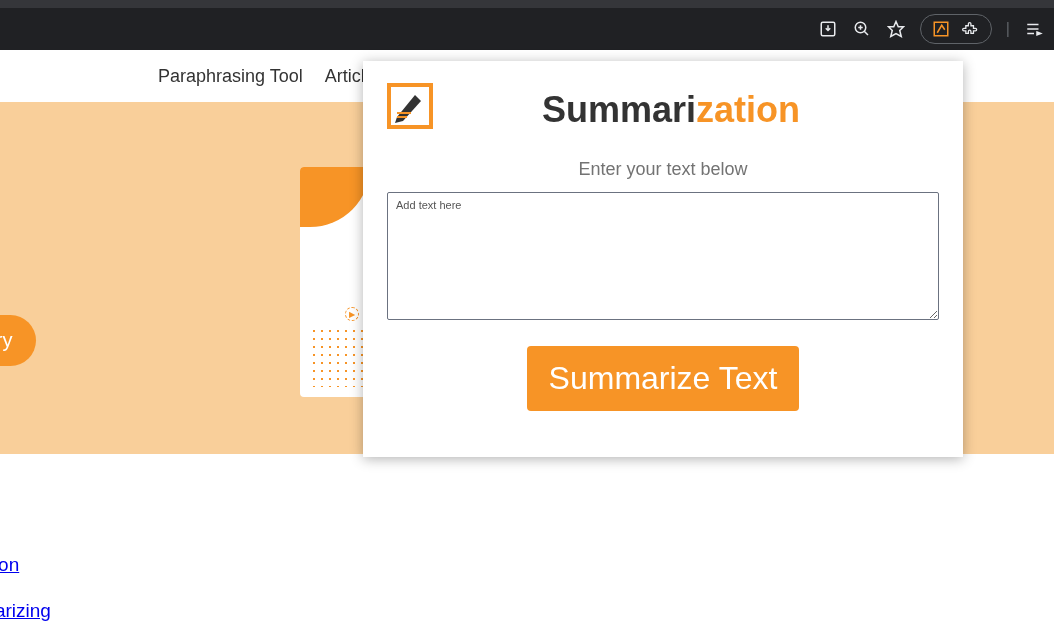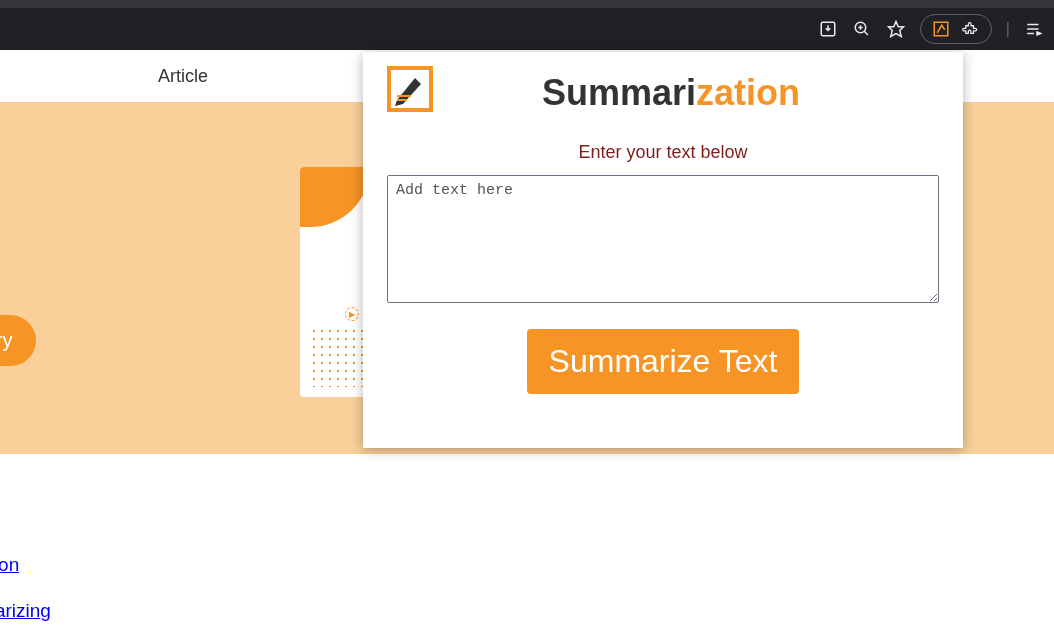--- a/index.html
+++ b/index.html
@@ -137,28 +137,28 @@
       text-decoration: underline;
       font-size: 19px;
       margin-bottom: 24px;
       cursor: pointer;
       margin-left: -60px;
     }
     
     
     .popup {
       position: absolute;
-      top: 52px;
+      top: 61px;
       left: 363px;
       width: 600px;
       height: 396px;
       background: white;
       box-shadow: 0 2px 12px rgba(0,0,0,0.3);
       z-index: 100;
-      padding: 12px 24px;
+      padding: 20px 24px;
     }
     .popup-header {
       display: flex;
       align-items: flex-start;
       gap: 20px;
     }
     .popup-logo {
       width: 46px;
       height: 46px;
       margin-top: 2px;
@@ -169,32 +169,32 @@
       font-size: 36px;
       font-weight: 800;
       margin-top: 8px;
       margin-left: -50px;
     }
     .title-dark { color: #333; }
     .title-orange { color: #f79426; }
     .popup-subtitle {
       text-align: center;
       font-size: 18px;
-      color: #7f1d1d;
+      color: #737373;
       margin-top: 28px;
     }
     .popup-textarea {
       width: 100%;
       height: 128px;
       margin-top: 12px;
       border: 1px solid #6b7280;
       border-radius: 2px;
       padding: 6px 8px;
-      font-size: 15px;
-      font-family: Liberation Mono, monospace;
+      font-size: 11px;
+      font-family: Liberation Sans, sans-serif;
       resize: both;
     }
     .popup-textarea::placeholder {
       color: #555;
     }
     .popup-button-wrap {
       text-align: center;
       margin-top: 22px;
     }
     .popup-button {
@@ -249,20 +249,21 @@
     <svg width="18" height="18" viewBox="0 0 24 24" fill="none" stroke="currentColor" stroke-width="2">
         <line x1="3" y1="6" x2="18" y2="6"></line>
         <line x1="3" y1="12" x2="18" y2="12"></line>
         <line x1="3" y1="18" x2="12" y2="18"></line>
         <path d="M16 16l5 2-5 2z" fill="currentColor"></path>
       </svg>
   </div>
 </div>
 
 <div class="site-nav">
+  <span class="site-nav-link">Paraphrasing Tool</span>
   <span class="site-nav-link">Article</span>
 </div>
 
 <div class="hero">
 
   <button class="hero-button">mary</button>
   <div class="hero-image">
     <div class="hero-image-shape1"></div>
     <div class="hero-image-arrow">▶</div>
     <div class="hero-image-shape2"></div>

